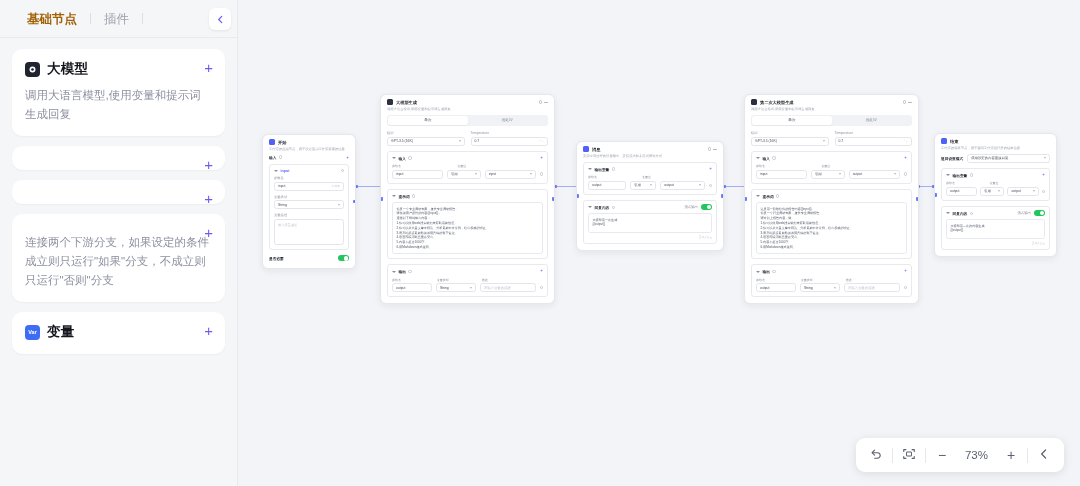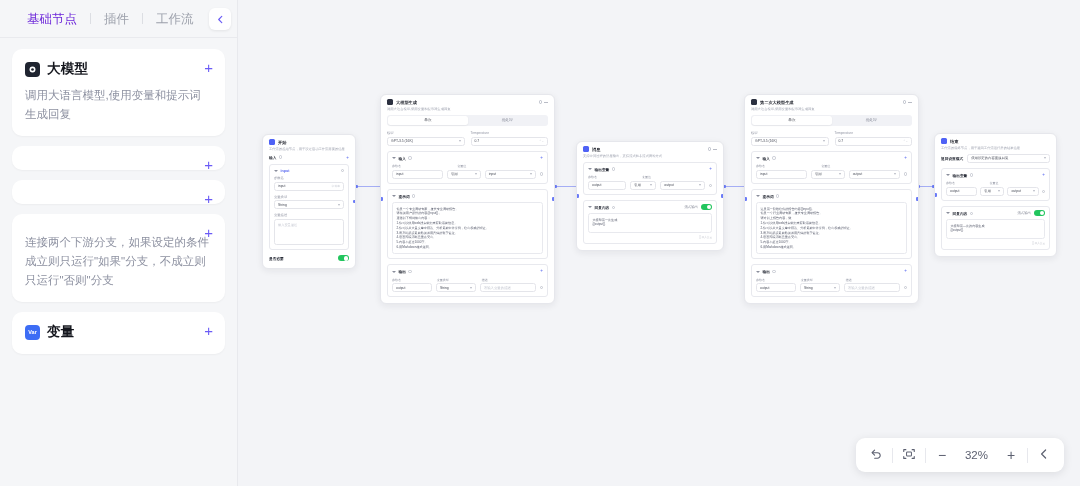--- a/index.html
+++ b/index.html
@@ -24,21 +24,21 @@
     height: 38px; display: flex; align-items: center;
     padding: 0 14px; gap: 0;
     border-bottom: 1px solid #e9eaee;
     background: #f5f6f8;
     position: relative;
   }
   .tab {
     font-size: 12.5px; color: #9ca0ab; padding: 0 13px;
     line-height: 38px; cursor: pointer; white-space: nowrap;
   }
-  .tab.active { color: #6d28d9; font-weight: normal; }
+  .tab.active { color: #a16207; font-weight: bold; }
   .tab-sep { width: 1px; height: 11px; background: #dcdee3; }
   .collapse-btn {
     position: absolute; right: 6px; top: 8px;
     width: 22px; height: 22px; border-radius: 6px;
     background: #ffffff; box-shadow: 0 1px 3px rgba(0,0,0,.08);
     display: flex; align-items: center; justify-content: center;
     cursor: pointer;
   }
   .collapse-btn svg { display: block; }
 
@@ -182,21 +182,20 @@
 
 <div class="app">
 
   <div class="sidebar">
 
     <div class="tabbar">
       <div class="tab active">基础节点</div>
       <div class="tab-sep"></div>
       <div class="tab">插件</div>
       <div class="tab-sep"></div>
-      <div class="tab">工作流</div>
 
       <div class="collapse-btn">
         <span>
           <svg width="9" height="9" viewBox="0 0 10 10">
               <path d="M6.4 1.6 L3 5 L6.4 8.4" stroke="#6b5cf6" stroke-width="1.3" fill="none" stroke-linecap="round" stroke-linejoin="round"></path>
             </svg>
         </span>
       </div>
     </div>
 
@@ -678,21 +677,21 @@
       <div class="zb-btn">
         <span>
           <svg width="14" height="14" viewBox="0 0 16 16" fill="none">
             <path d="M2 5.2 V3 H4.4 M11.6 3 H14 V5.2 M14 10.8 V13 H11.6 M4.4 13 H2 V10.8" stroke="#5c6070" stroke-width="1.25" stroke-linecap="round" stroke-linejoin="round"></path>
             <rect x="5.2" y="5.6" width="5.6" height="4.8" rx="1" stroke="#5c6070" stroke-width="1.15"></rect>
           </svg>
         </span>
       </div>
       <div class="zb-sep"></div>
       <div class="zb-btn">−</div>
-      <div class="zb-pct">32%</div>
+      <div class="zb-pct">73%</div>
       <div class="zb-btn">+</div>
       <div class="zb-sep"></div>
       <div class="zb-btn">
         <span>
           <svg width="12" height="12" viewBox="0 0 12 12" fill="none">
               <path d="M7.6 2 L3.6 6 L7.6 10" stroke="#5c6070" stroke-width="1.2" stroke-linecap="round" stroke-linejoin="round"></path>
             </svg>
         </span>
       </div>
     </div>

